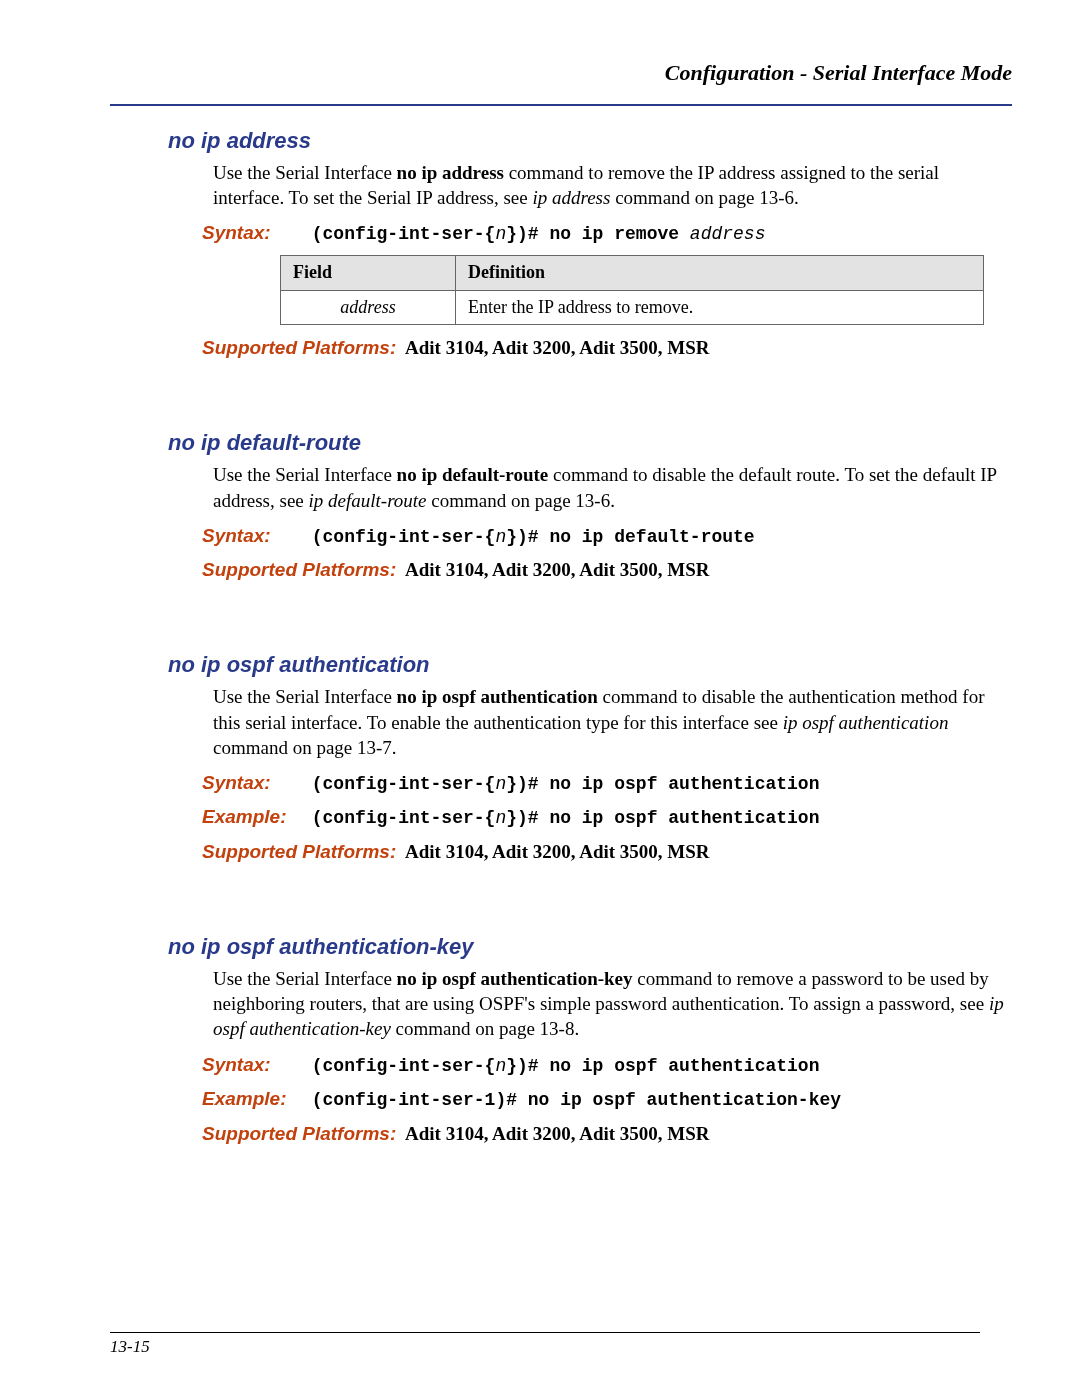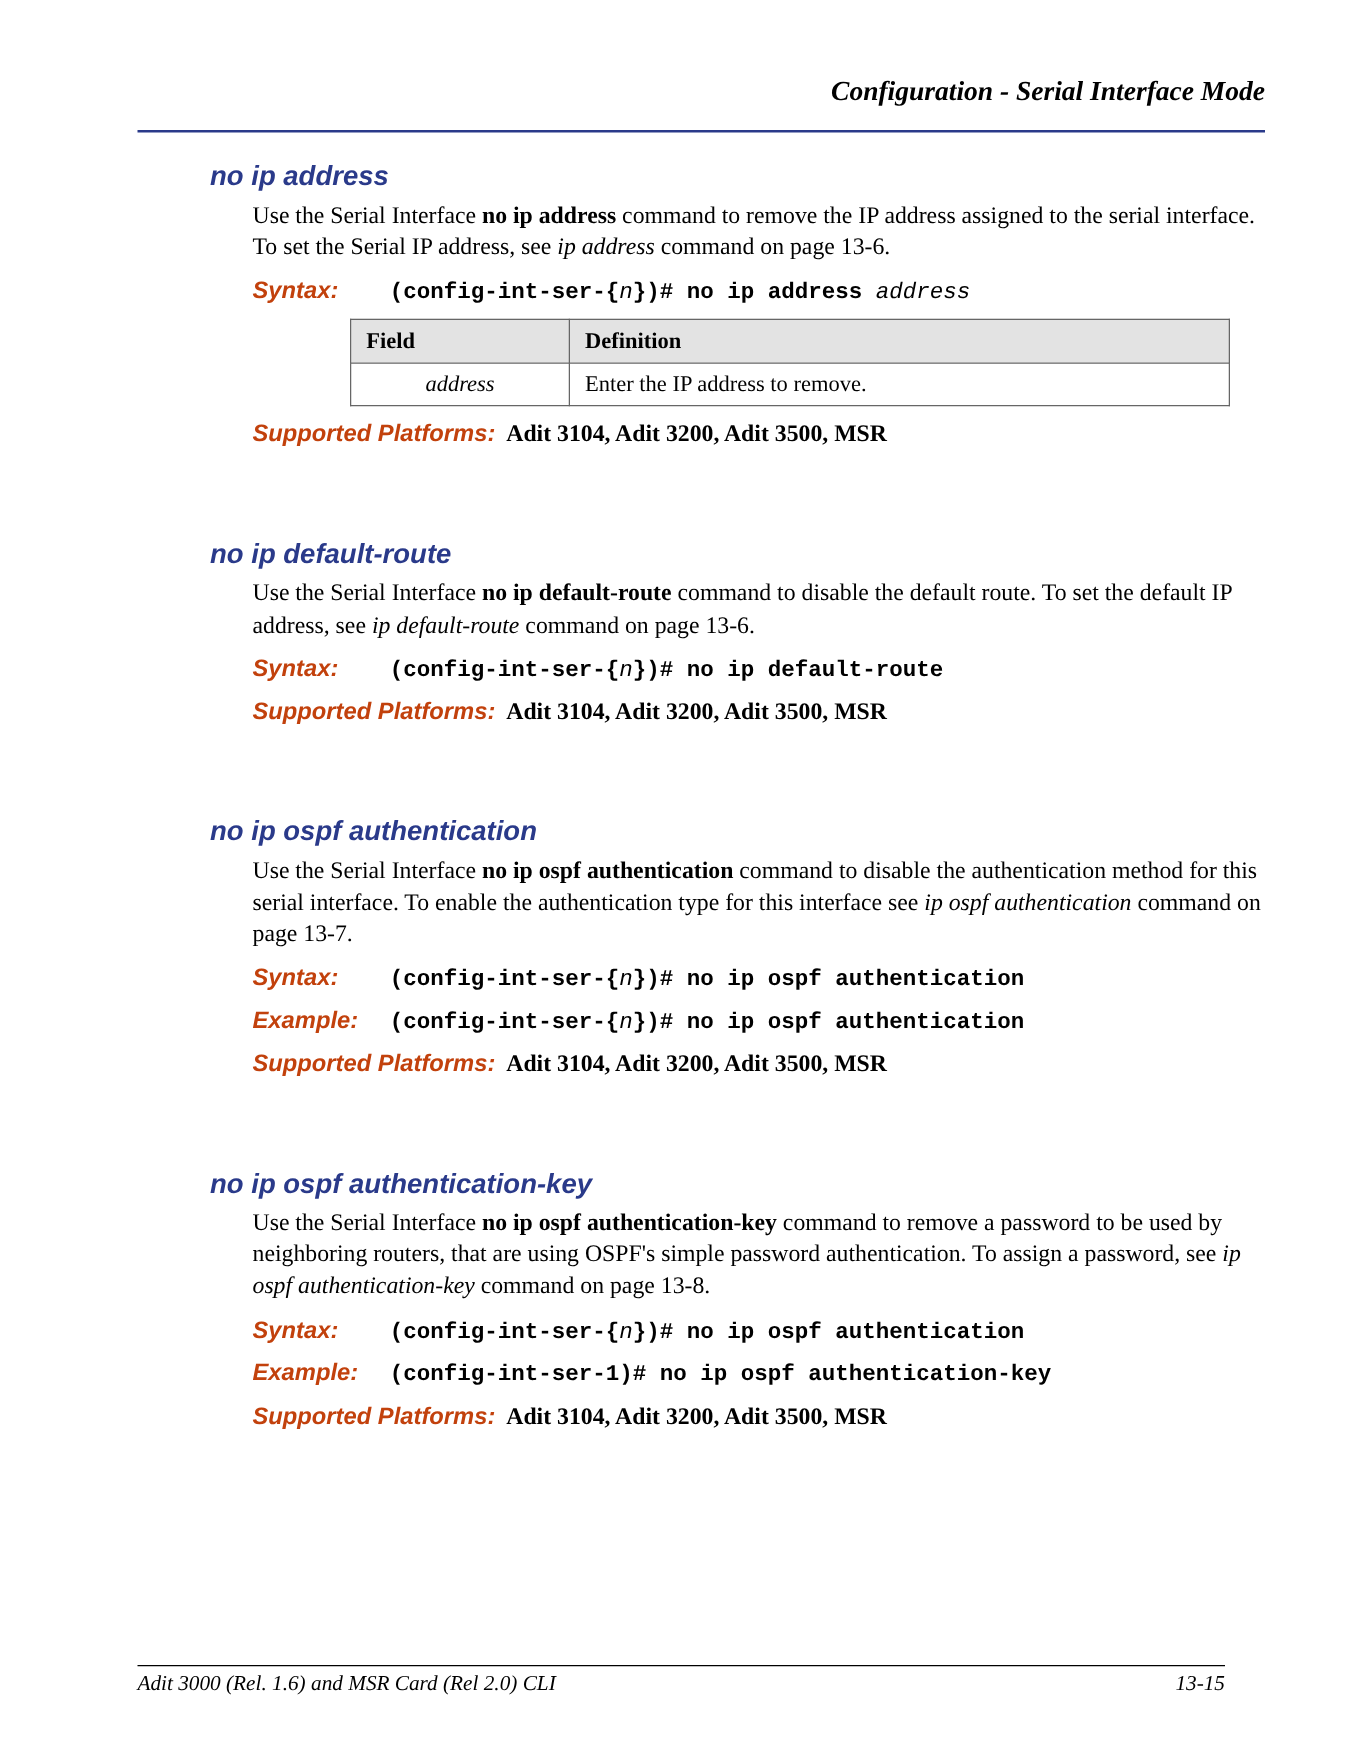--- a/index.html
+++ b/index.html
@@ -38,21 +38,21 @@
     font-style: italic;
     font-size: 22px;
     margin: 0 0 6px 58px;
   }
   .sec-body {
     margin-left: 92px;
     font-size: 19px;
     line-height: 1.32;
   }
   .sec-body p {
-    margin: 0 0 10px 0;
+    margin: 0 0 10px 11px;
   }
   .label {
     color: #c2410c;
     font-family: Arial, Helvetica, sans-serif;
     font-weight: bold;
     font-style: italic;
   }
   .mono {
     font-family: "Courier New", Courier, monospace;
     font-weight: bold;
@@ -132,21 +132,21 @@
 
   <div class="section">
     <div class="sec-title">no ip address</div>
     <div class="sec-body">
       <p>
         <span>Use the Serial Interface </span><span class="bold">no ip address</span><span> command to remove the IP address assigned to the serial interface. To set the Serial IP address, see </span><span class="italic">ip address</span><span> command on page 13-6.</span>
       </p>
       <div class="row">
         <span class="label">Syntax:</span>
         <span class="mono">
-          <span>(config-int-ser-{</span><span class="mono-i">n</span><span>})# no ip address </span><span class="mono-i">address</span>
+          <span>(config-int-ser-{</span><span class="mono-i">n</span><span>})# no ip remove </span><span class="mono-i">address</span>
         </span>
       </div>
       <table class="def">
         <tbody>
             <tr>
           <th>Field</th>
           <th>Definition</th>
         </tr>
         <tr>
           <td class="field">address</td>
@@ -224,18 +224,17 @@
       <div class="row platforms-row">
         <span class="label">Supported Platforms:</span>
         <span class="bold">Adit 3104, Adit 3200, Adit 3500, MSR</span>
       </div>
     </div>
   </div>
 
   <div class="footer">
     <hr class="footer-rule">
     <div class="footer-line">
-      <span>Adit 3000 (Rel. 1.6) and MSR Card (Rel 2.0) CLI</span>
       <span>13-15</span>
     </div>
   </div>
 
 </div>
 
 </body></html>

